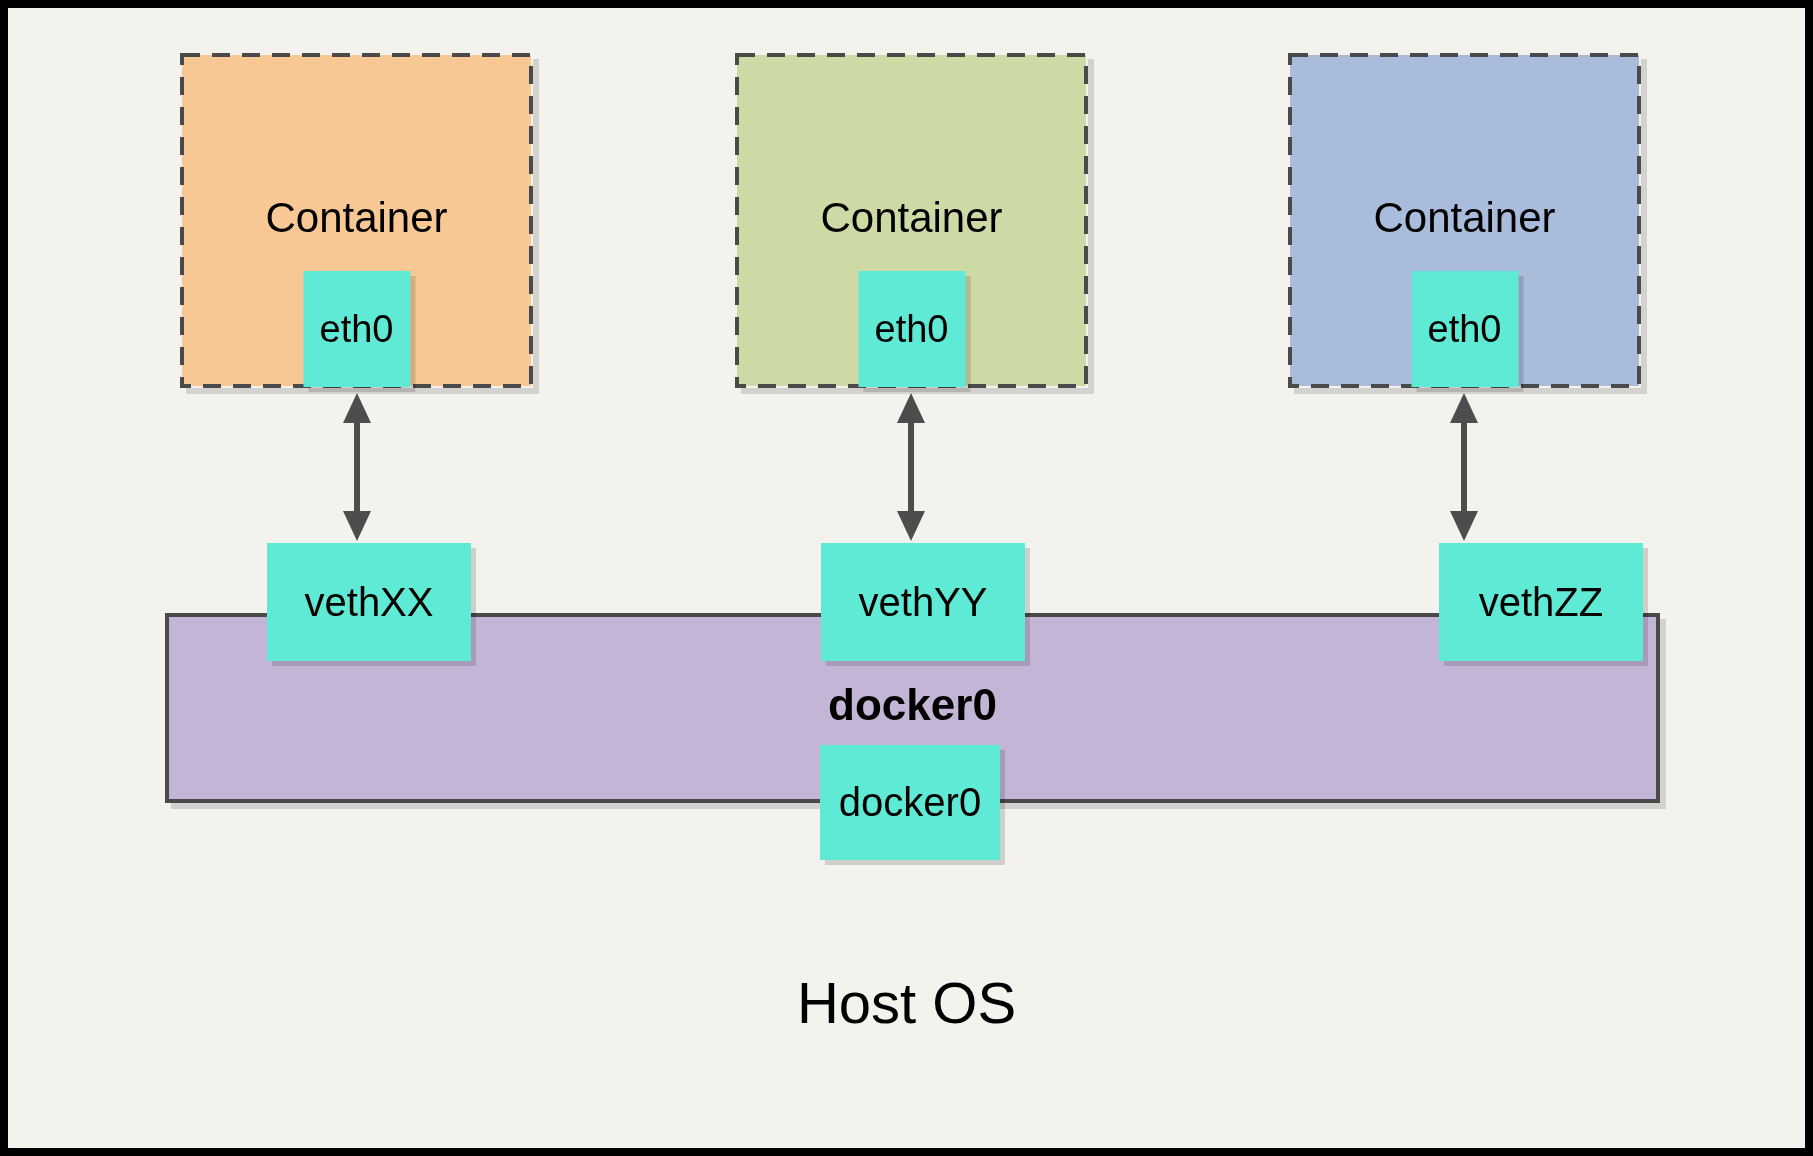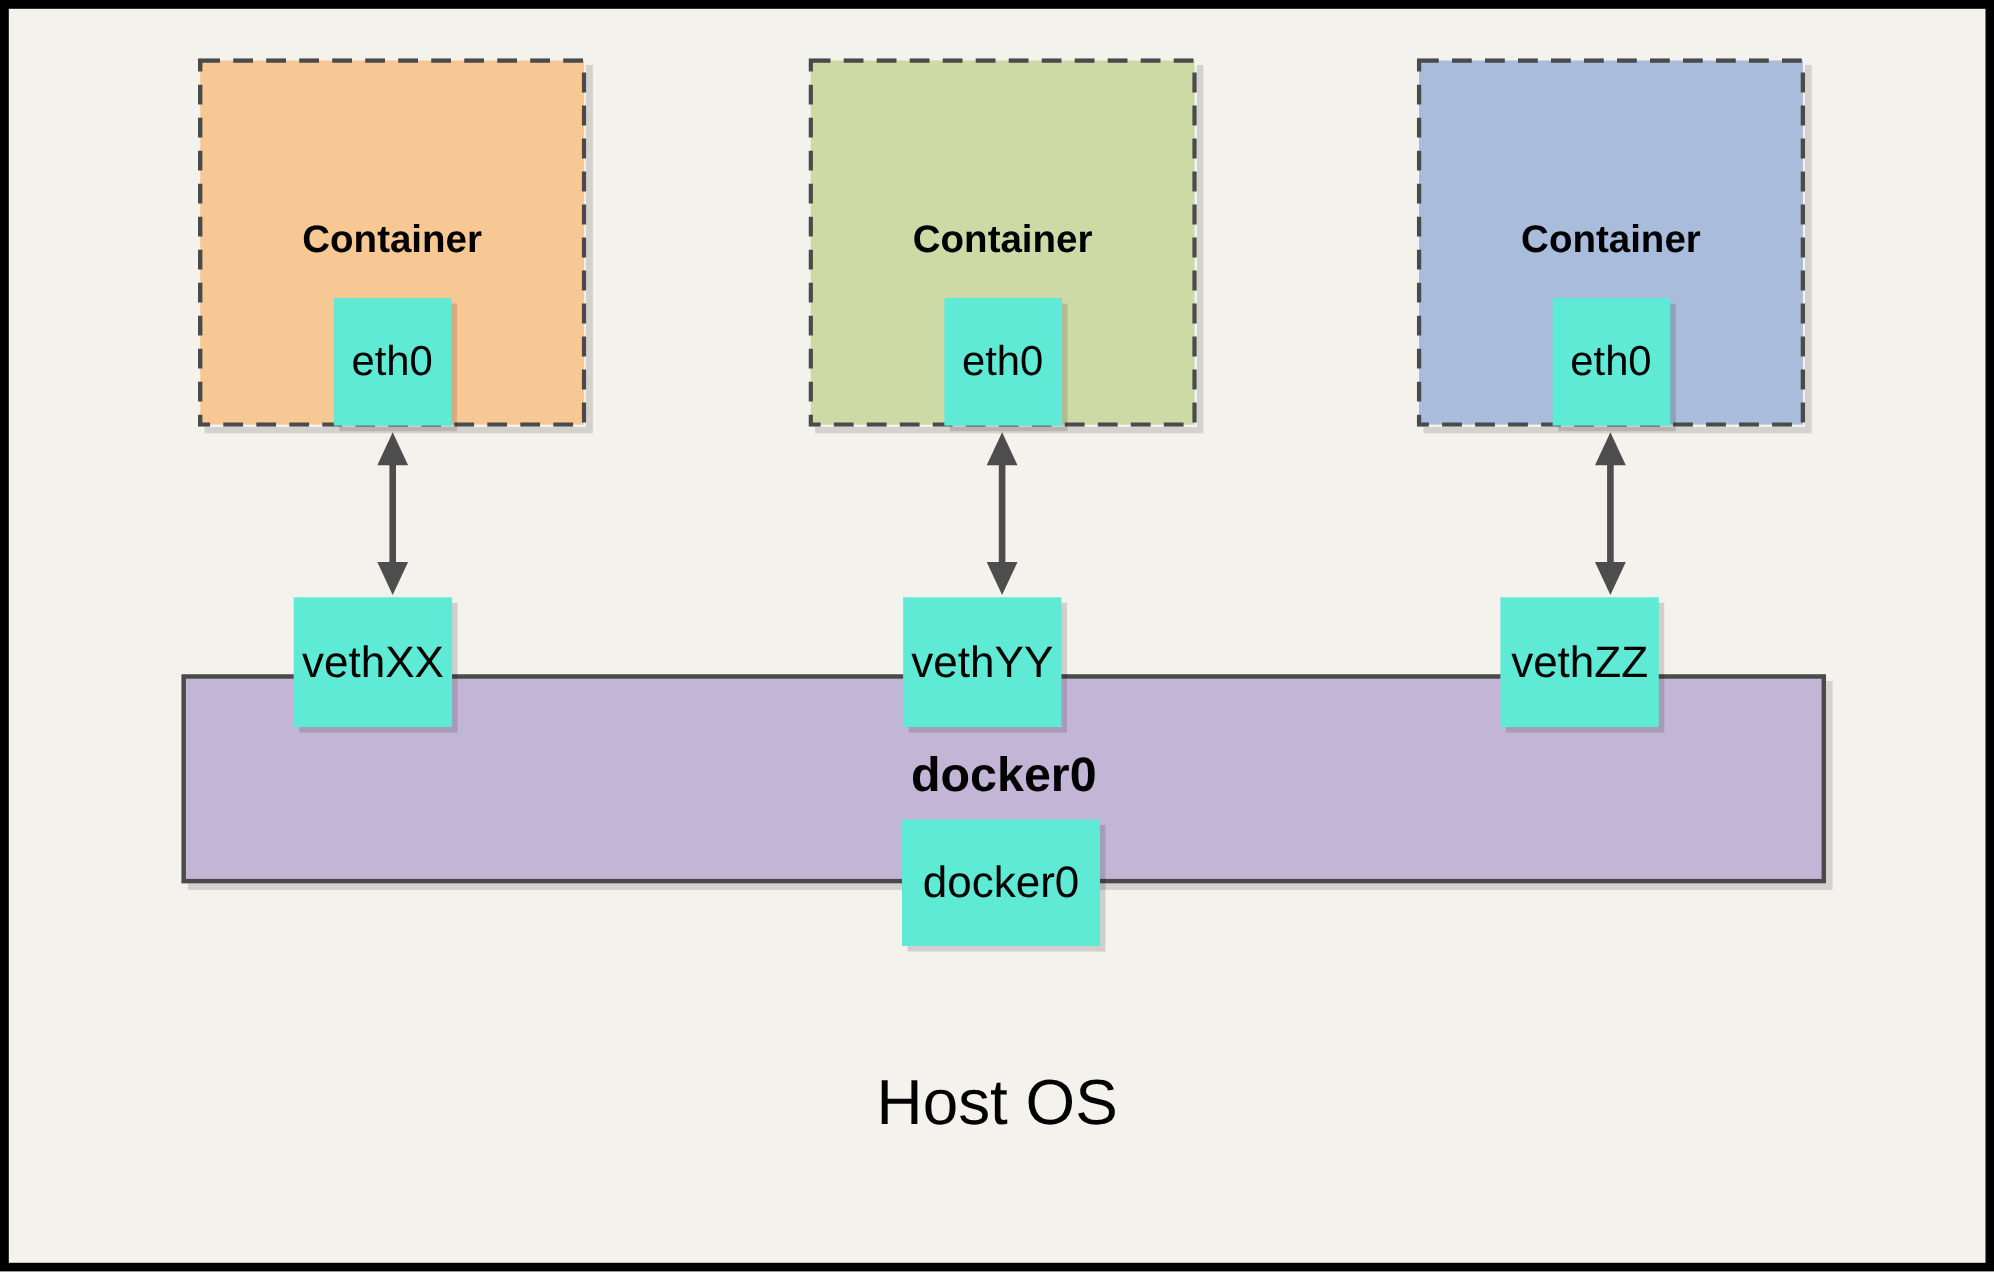--- a/index.html
+++ b/index.html
@@ -22,38 +22,38 @@
     position:absolute; top:53px;
     width:353px; height:335px;
     box-shadow:6px 6px 0 rgba(0,0,0,0.13);
     z-index:1;
   }
   .container-box svg.dash { position:absolute; left:0; top:0; }
   .dash-rect { stroke:#4A4A4A; stroke-width:4; stroke-dasharray:18 12; }
   .container-label {
     position:absolute; left:0; right:0; top:137px;
     text-align:center;
-    font-size:35px; font-weight:bold; line-height:56px;
+    font-size:42px; font-weight:normal; line-height:56px;
   }
   
   .note {
     position:absolute;
     background:#5eead4;
     box-shadow:5px 5px 0 rgba(0,0,0,0.14);
     display:flex; align-items:center; justify-content:center;
   }
   .eth-box {
     left:50%; top:218px; transform:translateX(-50%);
     width:107px; height:116px;
     font-size:38px;
     z-index:2;
   }
   .veth-box {
     top:543px;
-    width:144px; height:118px;
+    width:204px; height:118px;
     font-size:40px;
     z-index:3;
   }
   .docker-if-box {
     left:820px; top:745px;
     width:180px; height:115px;
     font-size:40px;
     z-index:3;
   }
   
@@ -143,21 +143,21 @@
   <div class="bridge-bar">
     <div class="bridge-label">docker0</div>
   </div>
 
   <div class="note veth-box" style="left:267px">
     <span>vethXX</span>
   </div>
   <div class="note veth-box" style="left:821px">
     <span>vethYY</span>
   </div>
-  <div class="note veth-box" style="left:1364px">
+  <div class="note veth-box" style="left:1439px">
     <span>vethZZ</span>
   </div>
 
   <div class="note docker-if-box">
     <span>docker0</span>
   </div>
 
   <div class="host-title">Host OS</div>
 </div>
 

